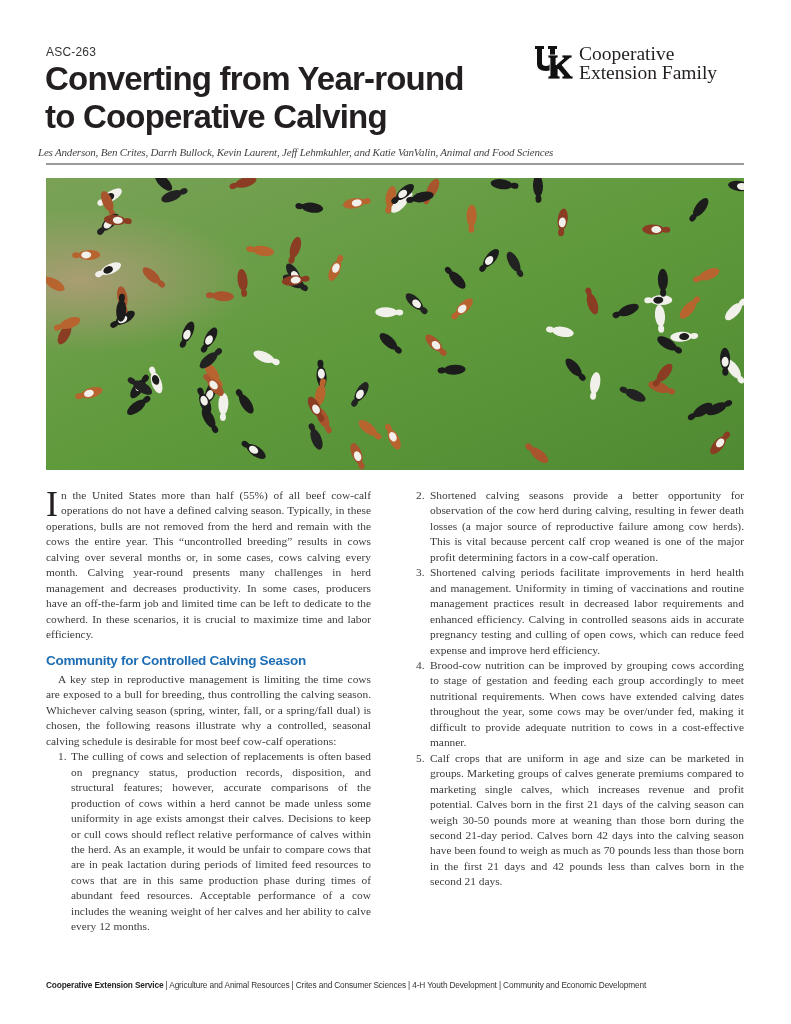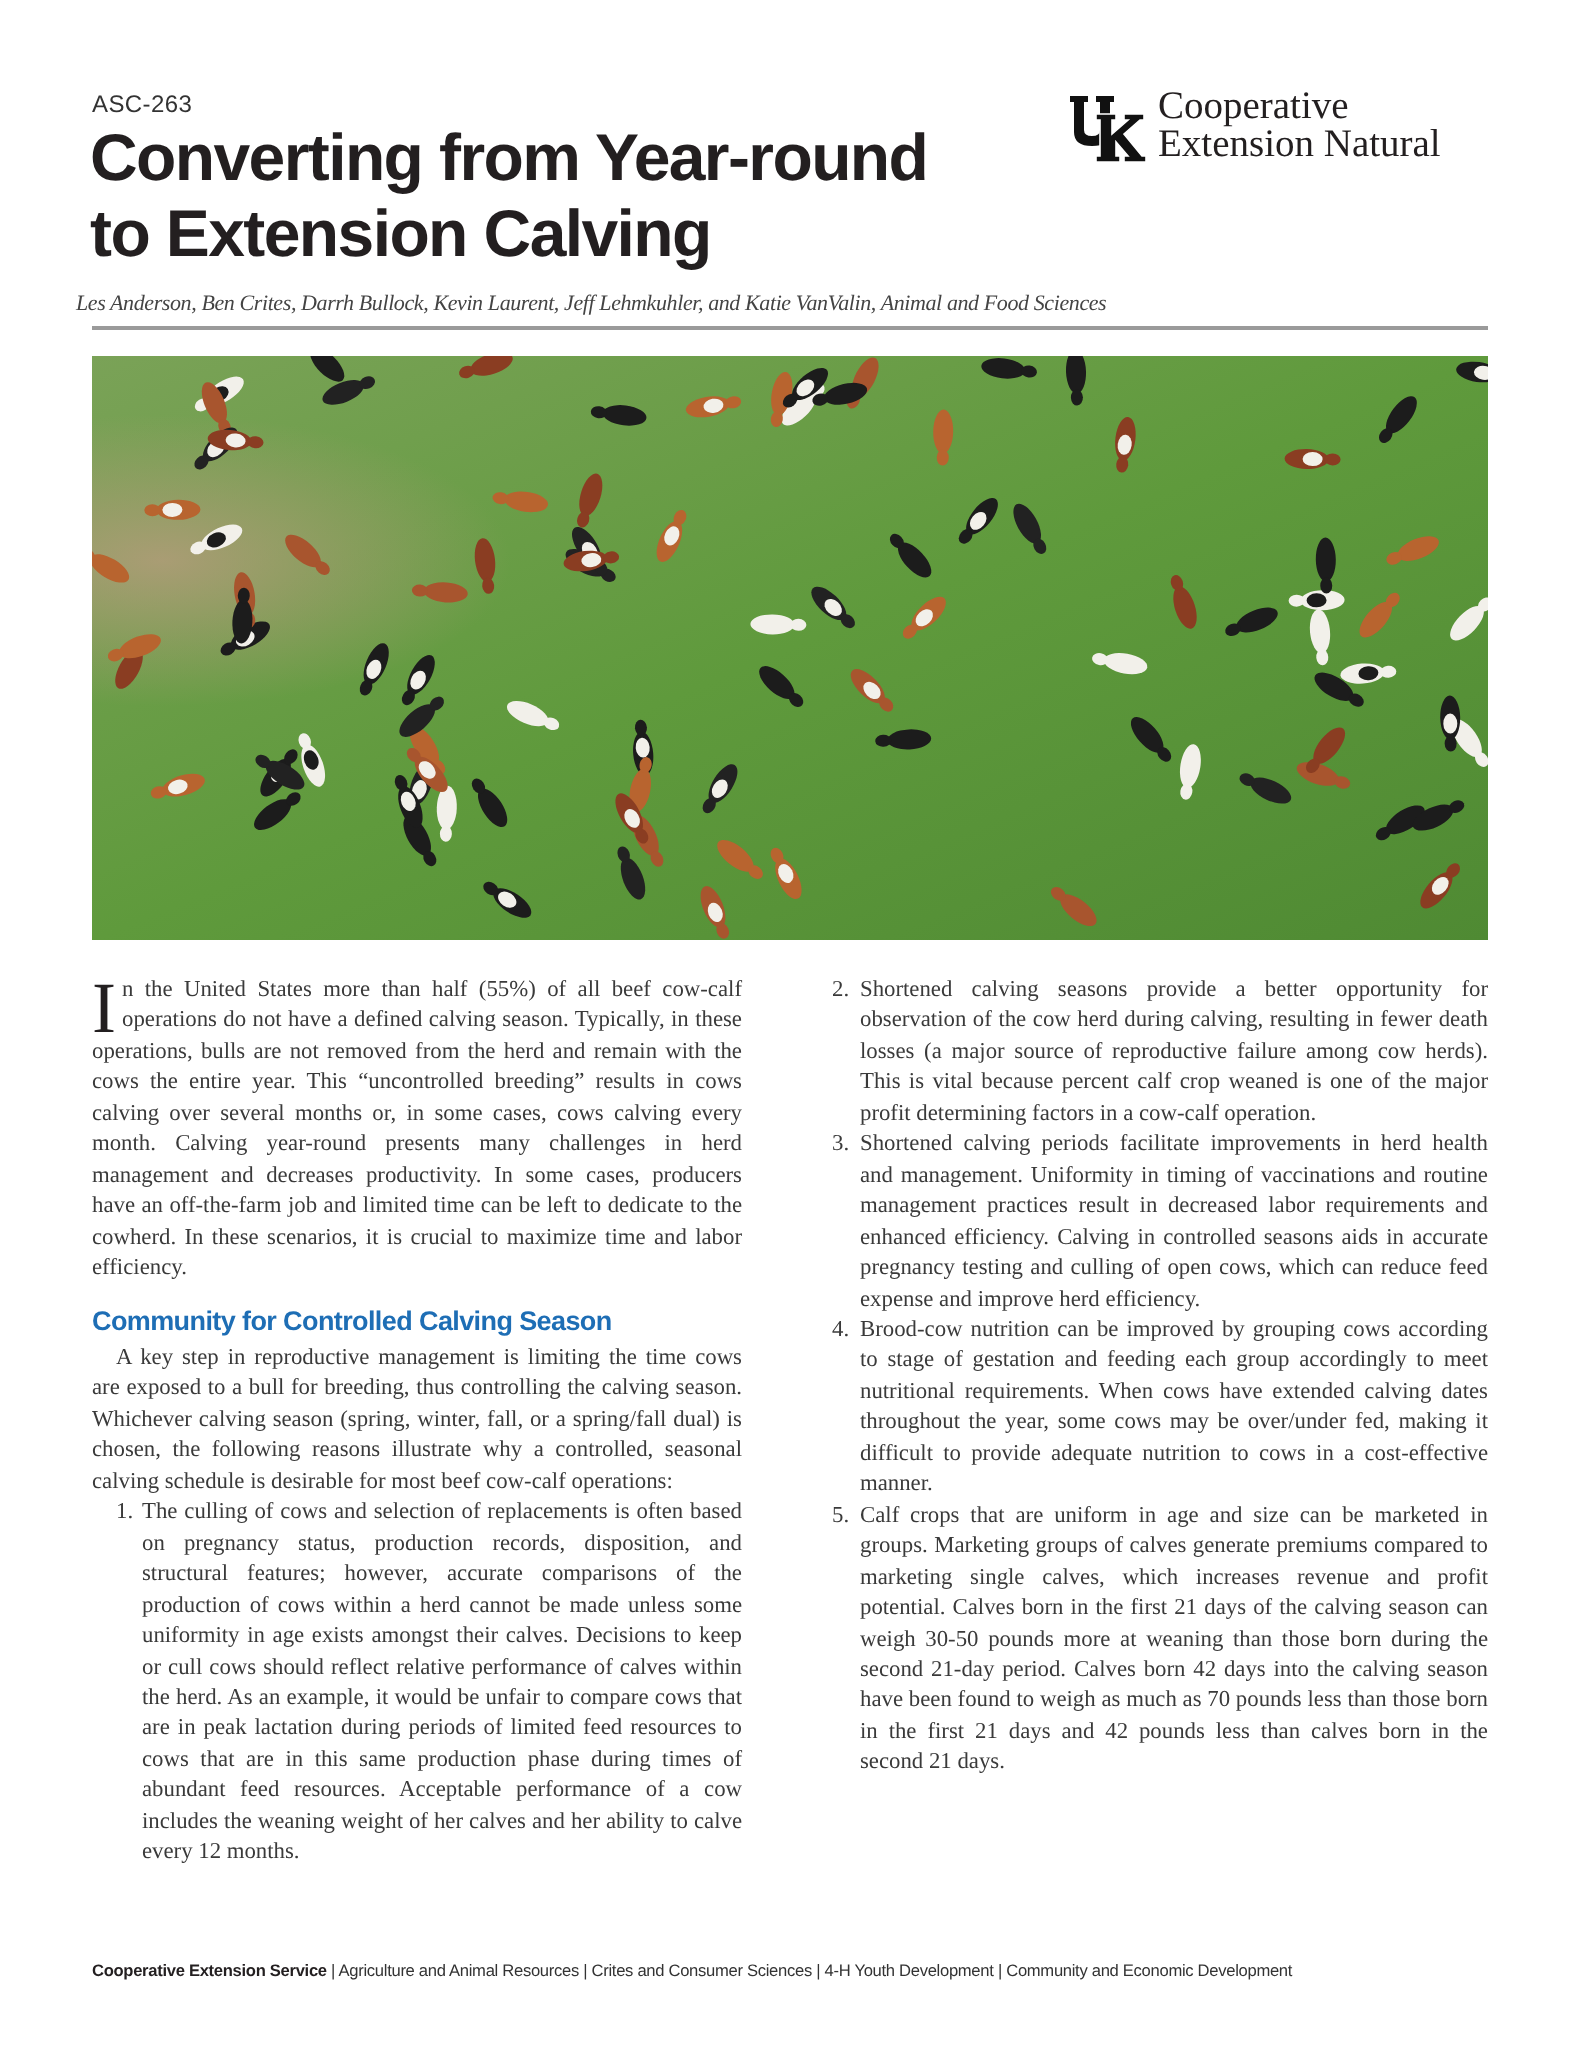--- a/index.html
+++ b/index.html
@@ -1,19 +1,19 @@
 <!DOCTYPE html>
 <html><head>
 <meta charset="utf-8">
 <style>
   html, body { margin: 0; padding: 0; background: #ffffff; }
   body { width: 791px; height: 1024px; position: relative; overflow: hidden; font-family: "Liberation Serif", serif; color: #333; }
   .doc-id { position: absolute; left: 46px; top: 45px; font-family: "Liberation Sans", sans-serif; font-size: 12px; color: #333; letter-spacing: 0.2px; }
   .title { position: absolute; left: 45px; top: 60px; margin: 0; font-family: Liberation Sans, sans-serif; font-weight: bold; font-size: 33px; line-height: 38px; color: #231f20; letter-spacing: -0.8px; width: 500px; }
-  .logo { position: absolute; left: 534px; top: 44px; display: flex; align-items: flex-end; }
+  .logo { position: absolute; left: 534px; top: 44px; display: flex; align-items: flex-start; }
   .logo-mark { width: 42px; height: 36px; position: relative; margin-right: 3px; }
   .logo-text { font-family: "Liberation Serif", serif; font-size: 19.5px; line-height: 19px; color: #231f20; }
   .authors { position: absolute; left: 38px; top: 146px; font-family: "Liberation Serif", serif; font-style: italic; font-size: 11px; color: #444; letter-spacing: -0.2px; white-space: nowrap; }
   .rule { position: absolute; left: 46px; top: 163px; width: 698px; height: 2px; background: #9a9a9a; }
   .photo { position: absolute; left: 46px; top: 178px; width: 698px; height: 292px; overflow: hidden; }
   .col { position: absolute; top: 488px; width: 325px; font-size: 11.4px; line-height: 15.45px; color: #3a3a3a; text-align: justify; }
   .col-left { left: 46px; }
   .col-right { left: 416px; width: 328px; }
   .col p { margin: 0; }
   .dropcap { float: left; font-size: 36px; line-height: 28px; margin: 2px 3px 0 0; color: #231f20; }
@@ -26,35 +26,35 @@
   .footer { position: absolute; left: 46px; top: 980px; font-family: "Liberation Sans", sans-serif; font-size: 8.3px; color: #333; white-space: nowrap; letter-spacing: -0.15px; }
   .footer b { color: #231f20; text-align: center; }
 </style>
 </head>
 <body>
 
 <div class="doc-id">ASC-263</div>
 
 <h1 class="title">
   <span>Converting from Year-round</span><br>
-  <span>to Extension Calving</span>
+  <span>to Cooperative Calving</span>
 </h1>
 
 <div class="logo">
   <div class="logo-mark">
     <svg width="42" height="36" viewBox="0 0 42 36">
 
       <path d="M1 2 h9 v3 h-2 v14 q0 3 4 3 q4 0 4 -3 v-14 h-2 v-3 h9 v3 h-2 v15 q0 7 -9 7 q-9 0 -9 -7 v-15 h-2 z" fill="#111"></path>
 
       <path d="M14 11 h10 v3 h-2 v7 l8 -7 h-2 v-3 h10 v3 h-2 l-8 7 l9 11 h2 v3 h-11 v-3 h2 l-6 -7 v7 h2 v3 h-12 v-3 h2 v-18 h-2 z" fill="#111" stroke="#fff" stroke-width="0.8"></path>
     </svg>
   </div>
   <div class="logo-text">
     <div>Cooperative</div>
-    <div>Extension Natural</div>
+    <div>Extension Family</div>
   </div>
 </div>
 
 <div class="authors">Les Anderson, Ben Crites, Darrh Bullock, Kevin Laurent, Jeff Lehmkuhler, and Katie VanValin, Animal and Food Sciences</div>
 <div class="rule"></div>
 
 <div class="photo">
   <svg id="herd" width="698" height="292" viewBox="0 0 698 292">
     <defs>
       <linearGradient id="grass" x1="0" y1="0" x2="1" y2="1">

